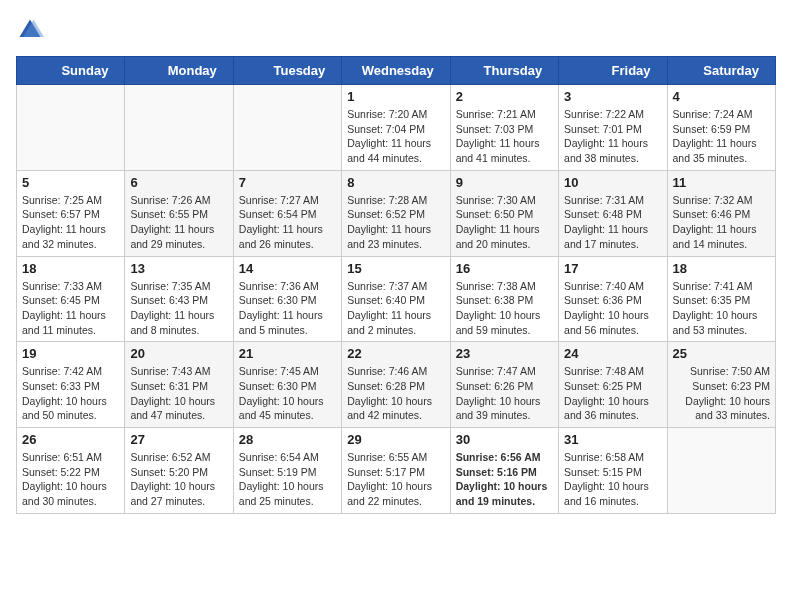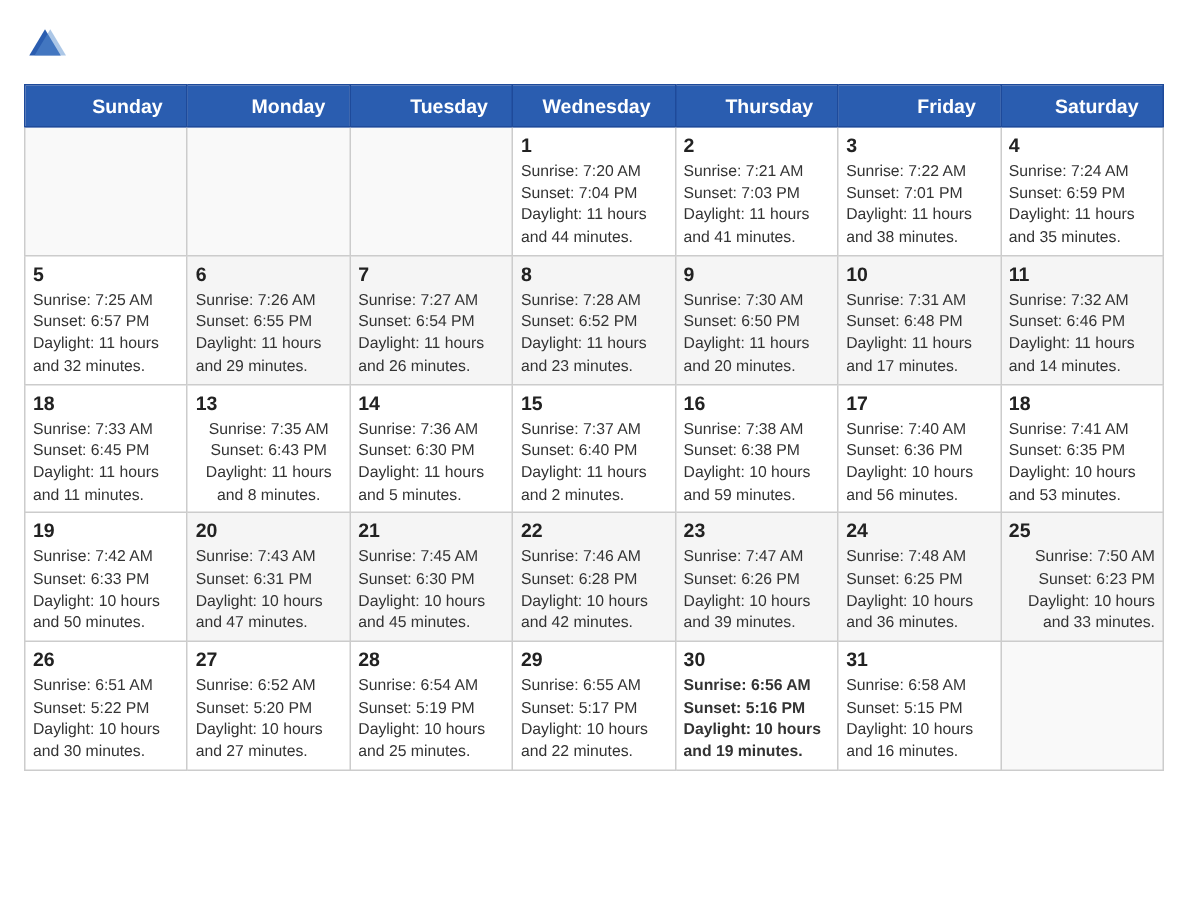--- a/index.html
+++ b/index.html
@@ -208,21 +208,21 @@
       </tr>
       <tr>
         <td>
           <div class="day-number">18</div>
           <div class="day-info" style="white-space: pre-line;">Sunrise: 7:33 AM
 Sunset: 6:45 PM
 Daylight: 11 hours and 11 minutes.</div>
         </td>
         <td>
           <div class="day-number">13</div>
-          <div class="day-info" style="white-space: pre-line; text-align: center;">Sunrise: 7:35 AM
+          <div class="day-info" style="white-space: pre-line;">Sunrise: 7:35 AM
 Sunset: 6:43 PM
 Daylight: 11 hours and 8 minutes.</div>
         </td>
         <td>
           <div class="day-number">14</div>
           <div class="day-info" style="white-space: pre-line;">Sunrise: 7:36 AM
 Sunset: 6:30 PM
 Daylight: 11 hours and 5 minutes.</div>
         </td>
         <td>

